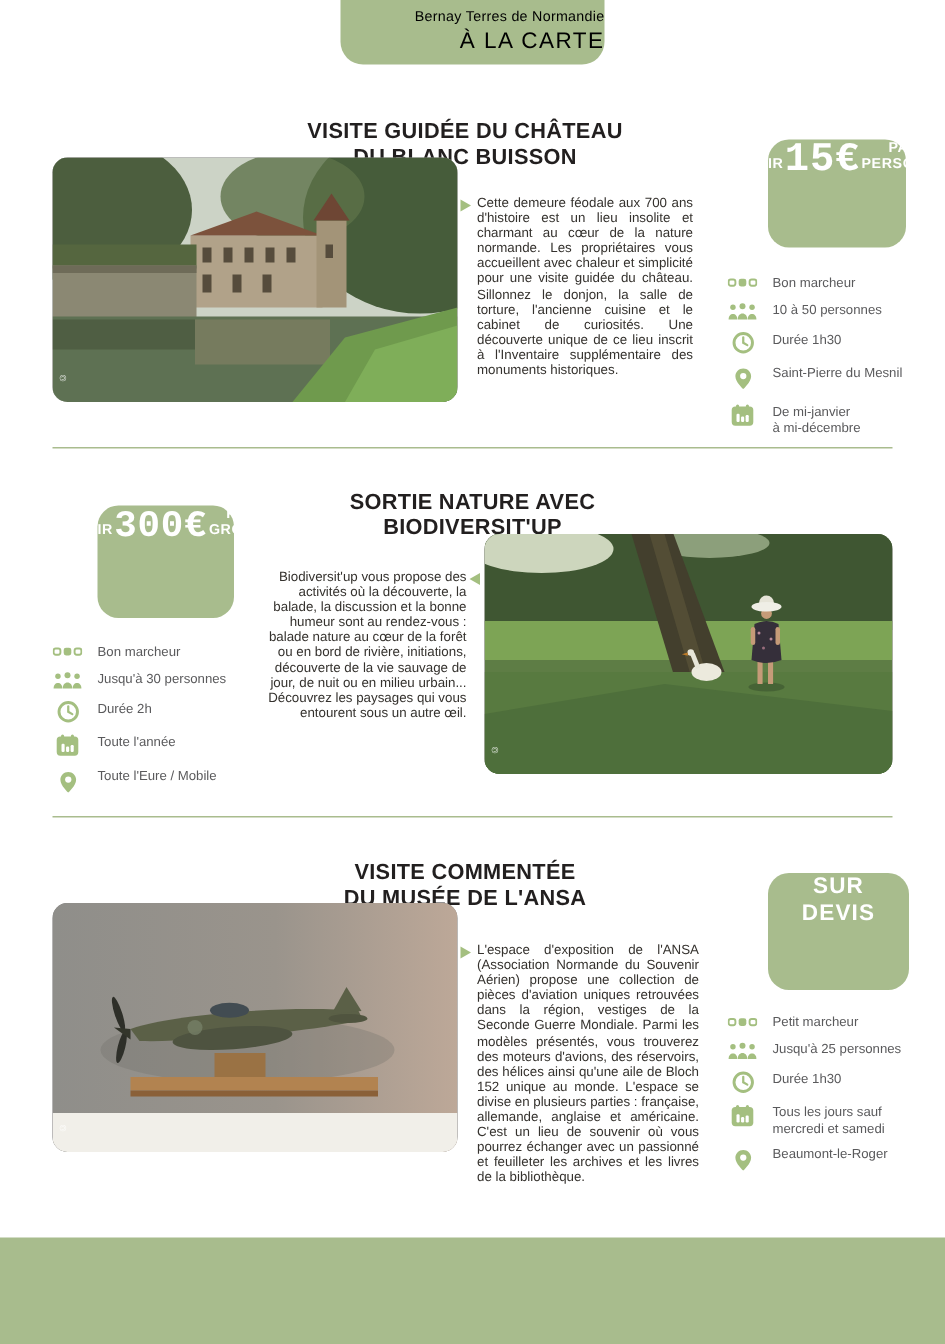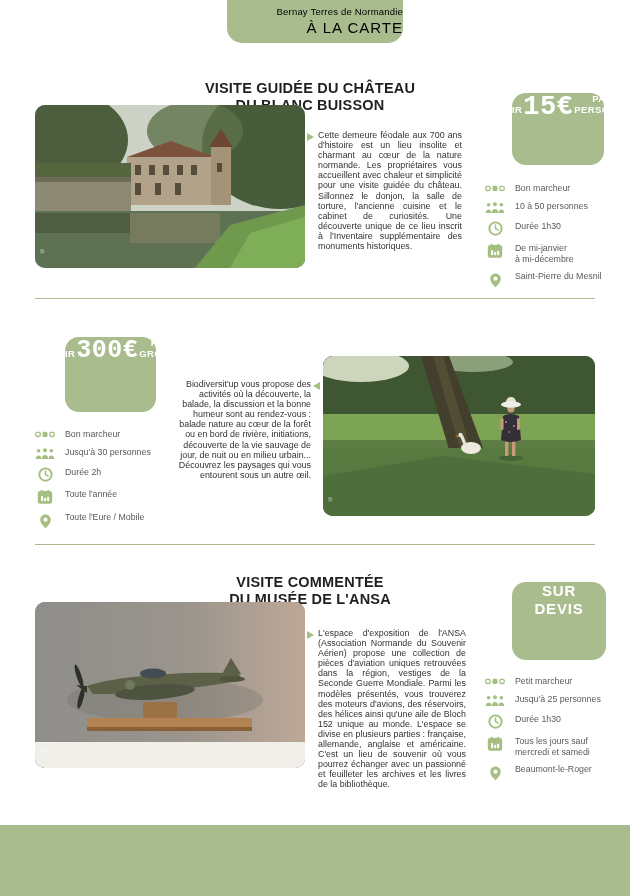--- a/index.html
+++ b/index.html
@@ -156,34 +156,34 @@
     <div class="info-item">
       <span class="icwrap">
           <svg class="ic ic-clock">
             <use href="#i-clock"></use>
           </svg>
         </span>
       <span class="info-text">Durée 1h30</span>
     </div>
     <div class="info-item">
       <span class="icwrap">
+          <svg class="ic ic-pin">
+            <use href="#i-pin"></use>
+          </svg>
+        </span>
+      <span class="info-text">Saint-Pierre du Mesnil</span>
+    </div>
+    <div class="info-item">
+      <span class="icwrap">
           <svg class="ic ic-calendar">
             <use href="#i-calendar"></use>
           </svg>
         </span>
       <span class="info-text">De mi-janvier
 à mi-décembre</span>
-    </div>
-    <div class="info-item">
-      <span class="icwrap">
-          <svg class="ic ic-pin">
-            <use href="#i-pin"></use>
-          </svg>
-        </span>
-      <span class="info-text">Saint-Pierre du Mesnil</span>
     </div>
   </div>
 
   <div class="divider" style="top:298px;"></div>
 
   <div class="badge" style="left:37px;top:337px;width:91px;height:75px;">
     <div class="badge-pre">À PARTIR DE</div>
     <div class="badge-amount" style="font-size:25px;">300€</div>
     <div class="badge-suf">PAR GROUPE</div>
   </div>
@@ -224,20 +224,24 @@
     <div class="info-item">
       <span class="icwrap">
           <svg class="ic ic-pin">
             <use href="#i-pin"></use>
           </svg>
         </span>
       <span class="info-text">Toute l'Eure / Mobile</span>
     </div>
   </div>
 
+  <div class="sec-title" style="left:195px;top:327px;width:240px;">
+    <div>SORTIE NATURE AVEC</div>
+    <div>BIODIVERSIT'UP</div>
+  </div>
 
   <p class="p-text p-right" style="left:171px;top:379px;width:140px;margin:0;">Biodiversit'up vous propose des activités où la découverte, la balade, la discussion et la bonne humeur sont au rendez-vous : balade nature au cœur de la forêt ou en bord de rivière, initiations, découverte de la vie sauvage de jour, de nuit ou en milieu urbain... Découvrez les paysages qui vous entourent sous un autre œil.</p>
   <div class="marker-l" style="left:313px;top:382px;"></div>
 
   <div class="photo" style="left:323px;top:356px;width:272px;height:160px;">
     <svg viewBox="0 0 272 160" preserveAspectRatio="none">
       <rect width="272" height="160" fill="#5e7d45"></rect>
       <rect width="272" height="64" fill="#3f5632"></rect>
       <ellipse cx="38" cy="10" rx="48" ry="16" fill="#cdd6bd"></ellipse>
       <ellipse cx="150" cy="6" rx="40" ry="10" fill="#aebf9a" opacity=".7"></ellipse>

